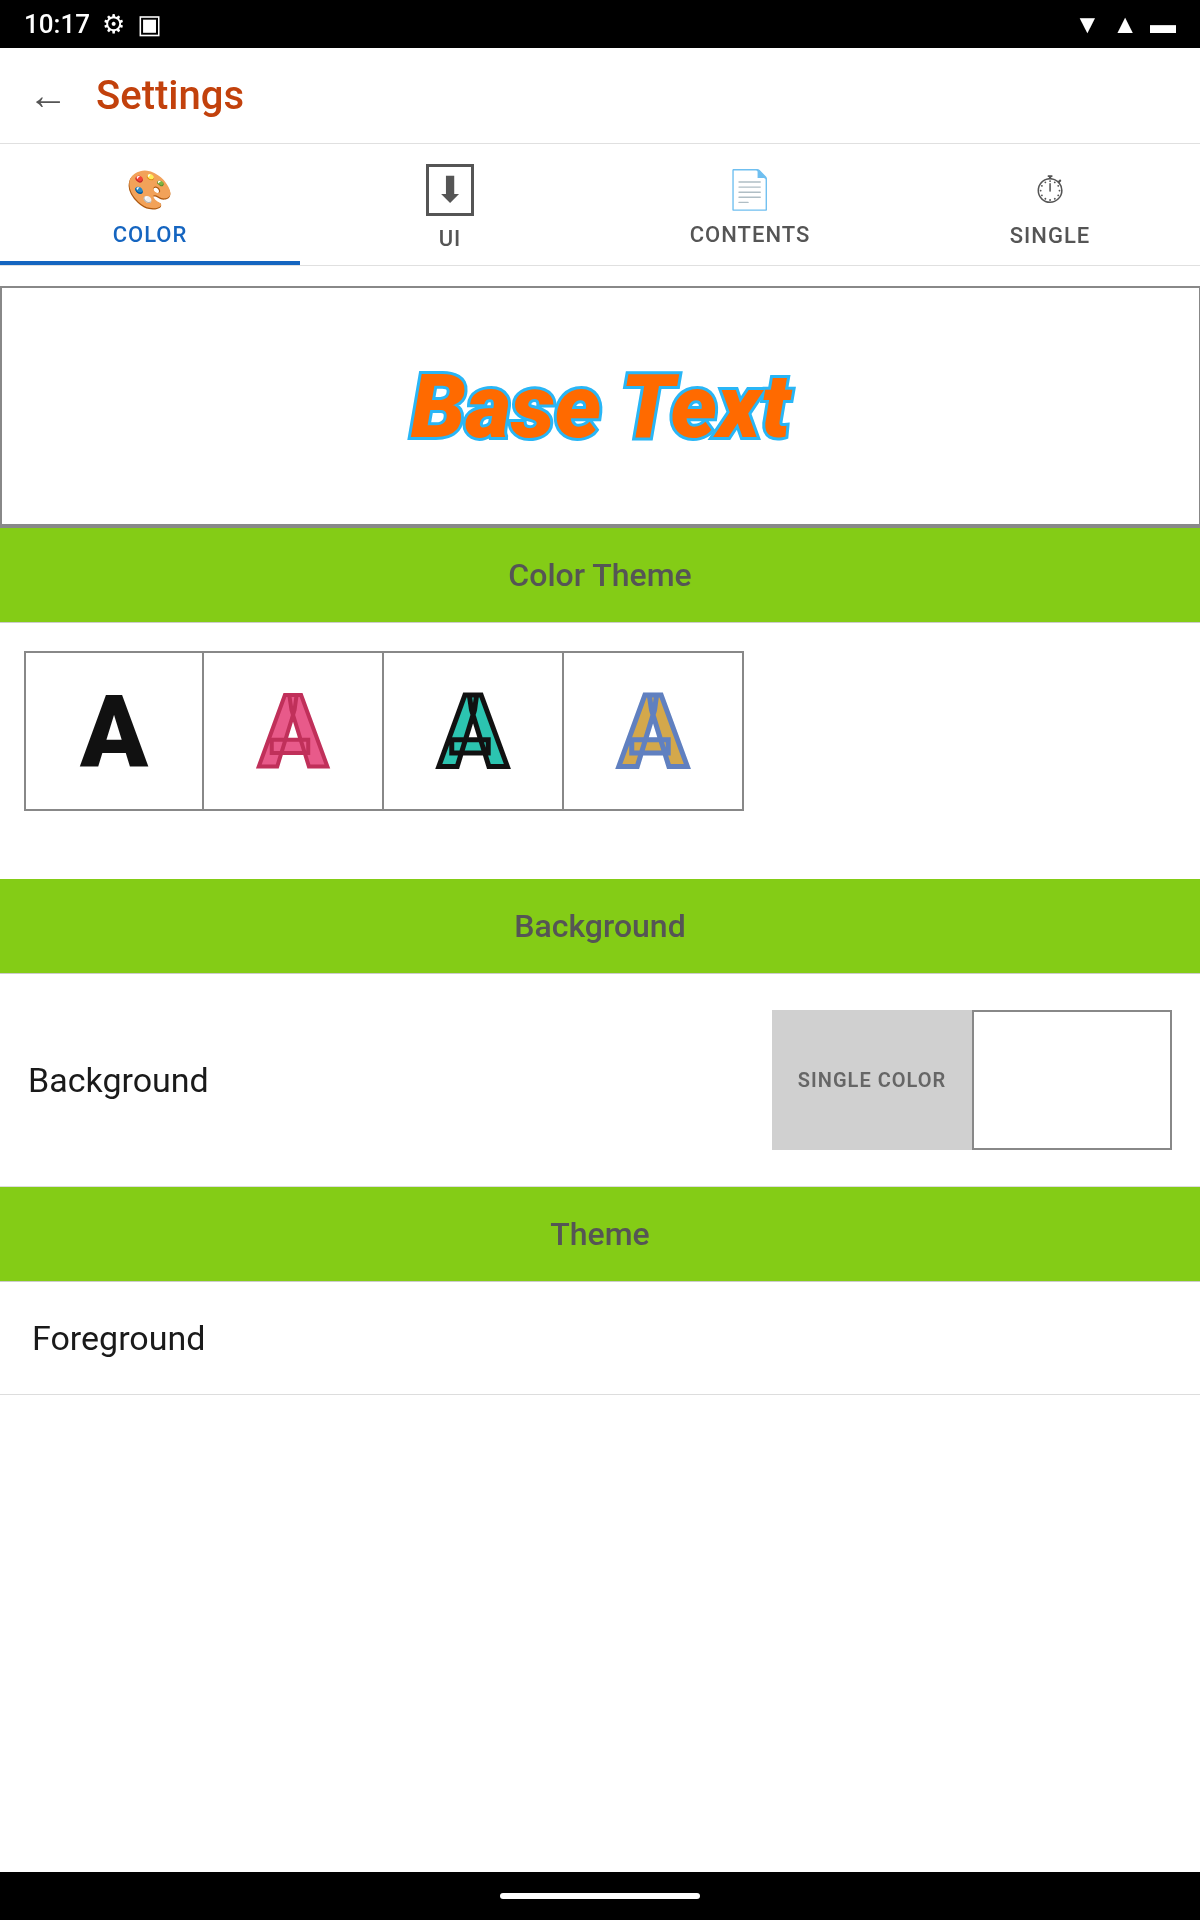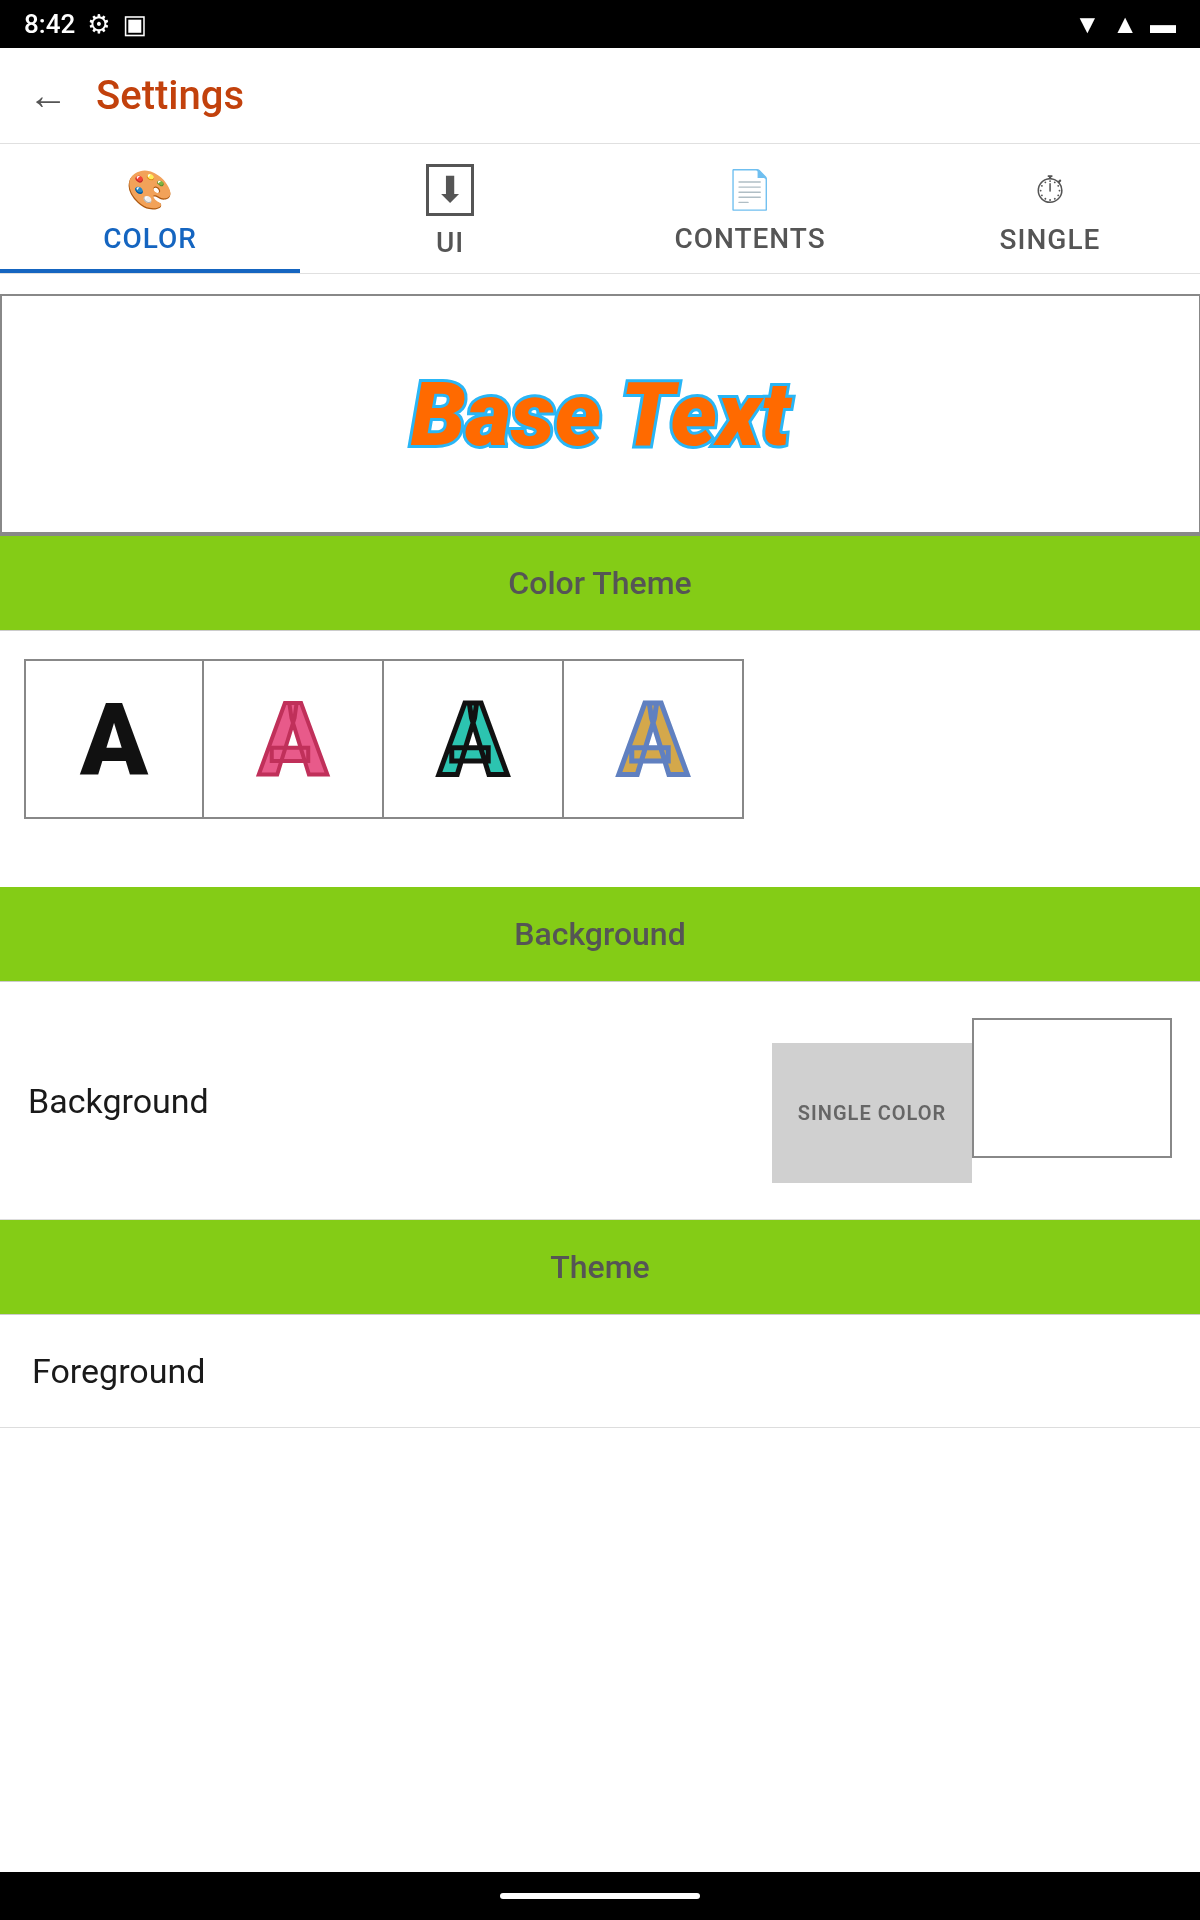--- a/index.html
+++ b/index.html
@@ -74,21 +74,21 @@
       right: 0;
       height: 4px;
       background: #1565c0;
     }
     .tab-icon {
       font-size: 38px;
       color: #555;
     }
     .tab.active .tab-icon { color: #1565c0; }
     .tab-label {
-      font-size: 28px;
+      font-size: 22px;
       font-weight: 500;
       color: #555;
       letter-spacing: 1px;
     }
     .tab.active .tab-label { color: #1565c0; }
 
     
     .preview-row {
       display: flex;
       border-bottom: 2px solid #888;
@@ -207,21 +207,20 @@
     }
     .color-option-single {
       background: #d0d0d0;
       font-size: 20px;
       font-weight: 600;
       color: #666;
       letter-spacing: 1px;
       text-align: center;
       padding: 10px;
       line-height: 1.3;
-      margin-top: 25px;
     }
     .color-option-white {
       background: #fff;
       border: 2px solid #888;
     }
 
     
     .foreground-row {
       display: flex;
       align-items: center;
@@ -250,21 +249,21 @@
       height: 6px;
       background: #fff;
       border-radius: 3px;
     }
   </style>
 </head>
 <body>
 
 <div class="status-bar">
   <div class="status-left">
-    <span>8:42</span>
+    <span>10:17</span>
     <span>⚙</span>
     <span>▣</span>
   </div>
   <div class="status-right">
     <span>▼</span>
     <span>▲</span>
     <span>▬</span>
   </div>
 </div>
 

